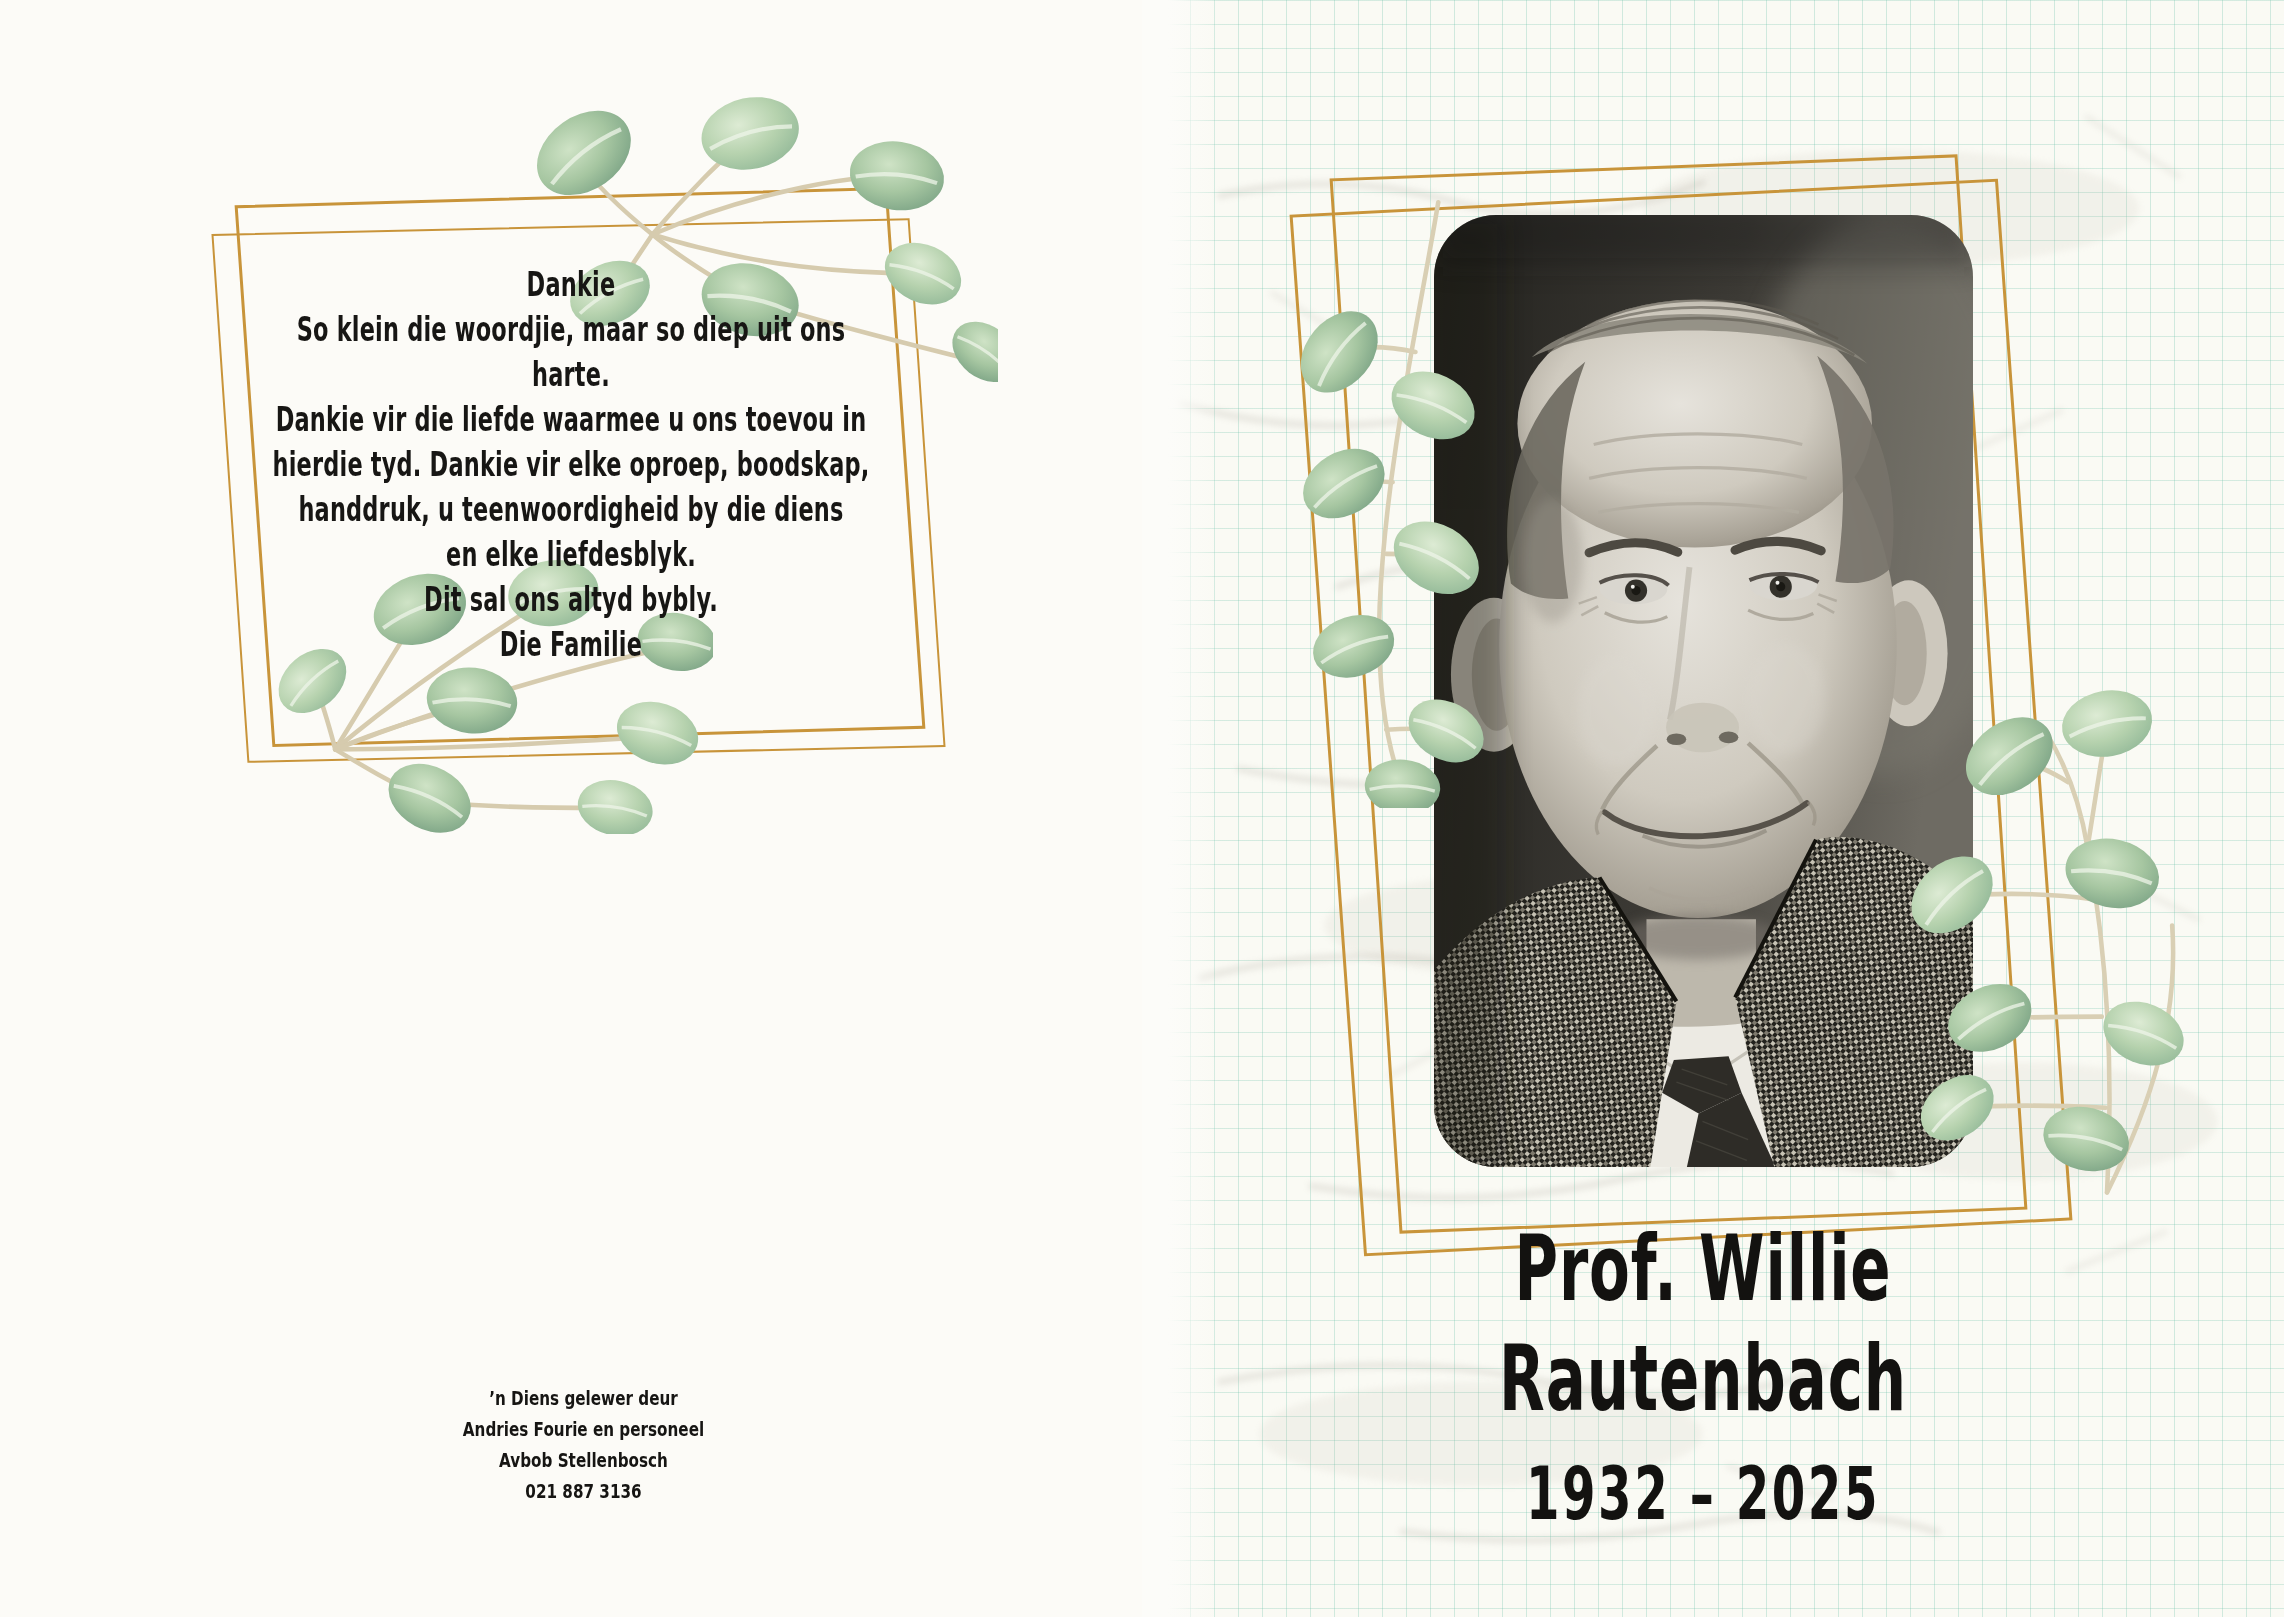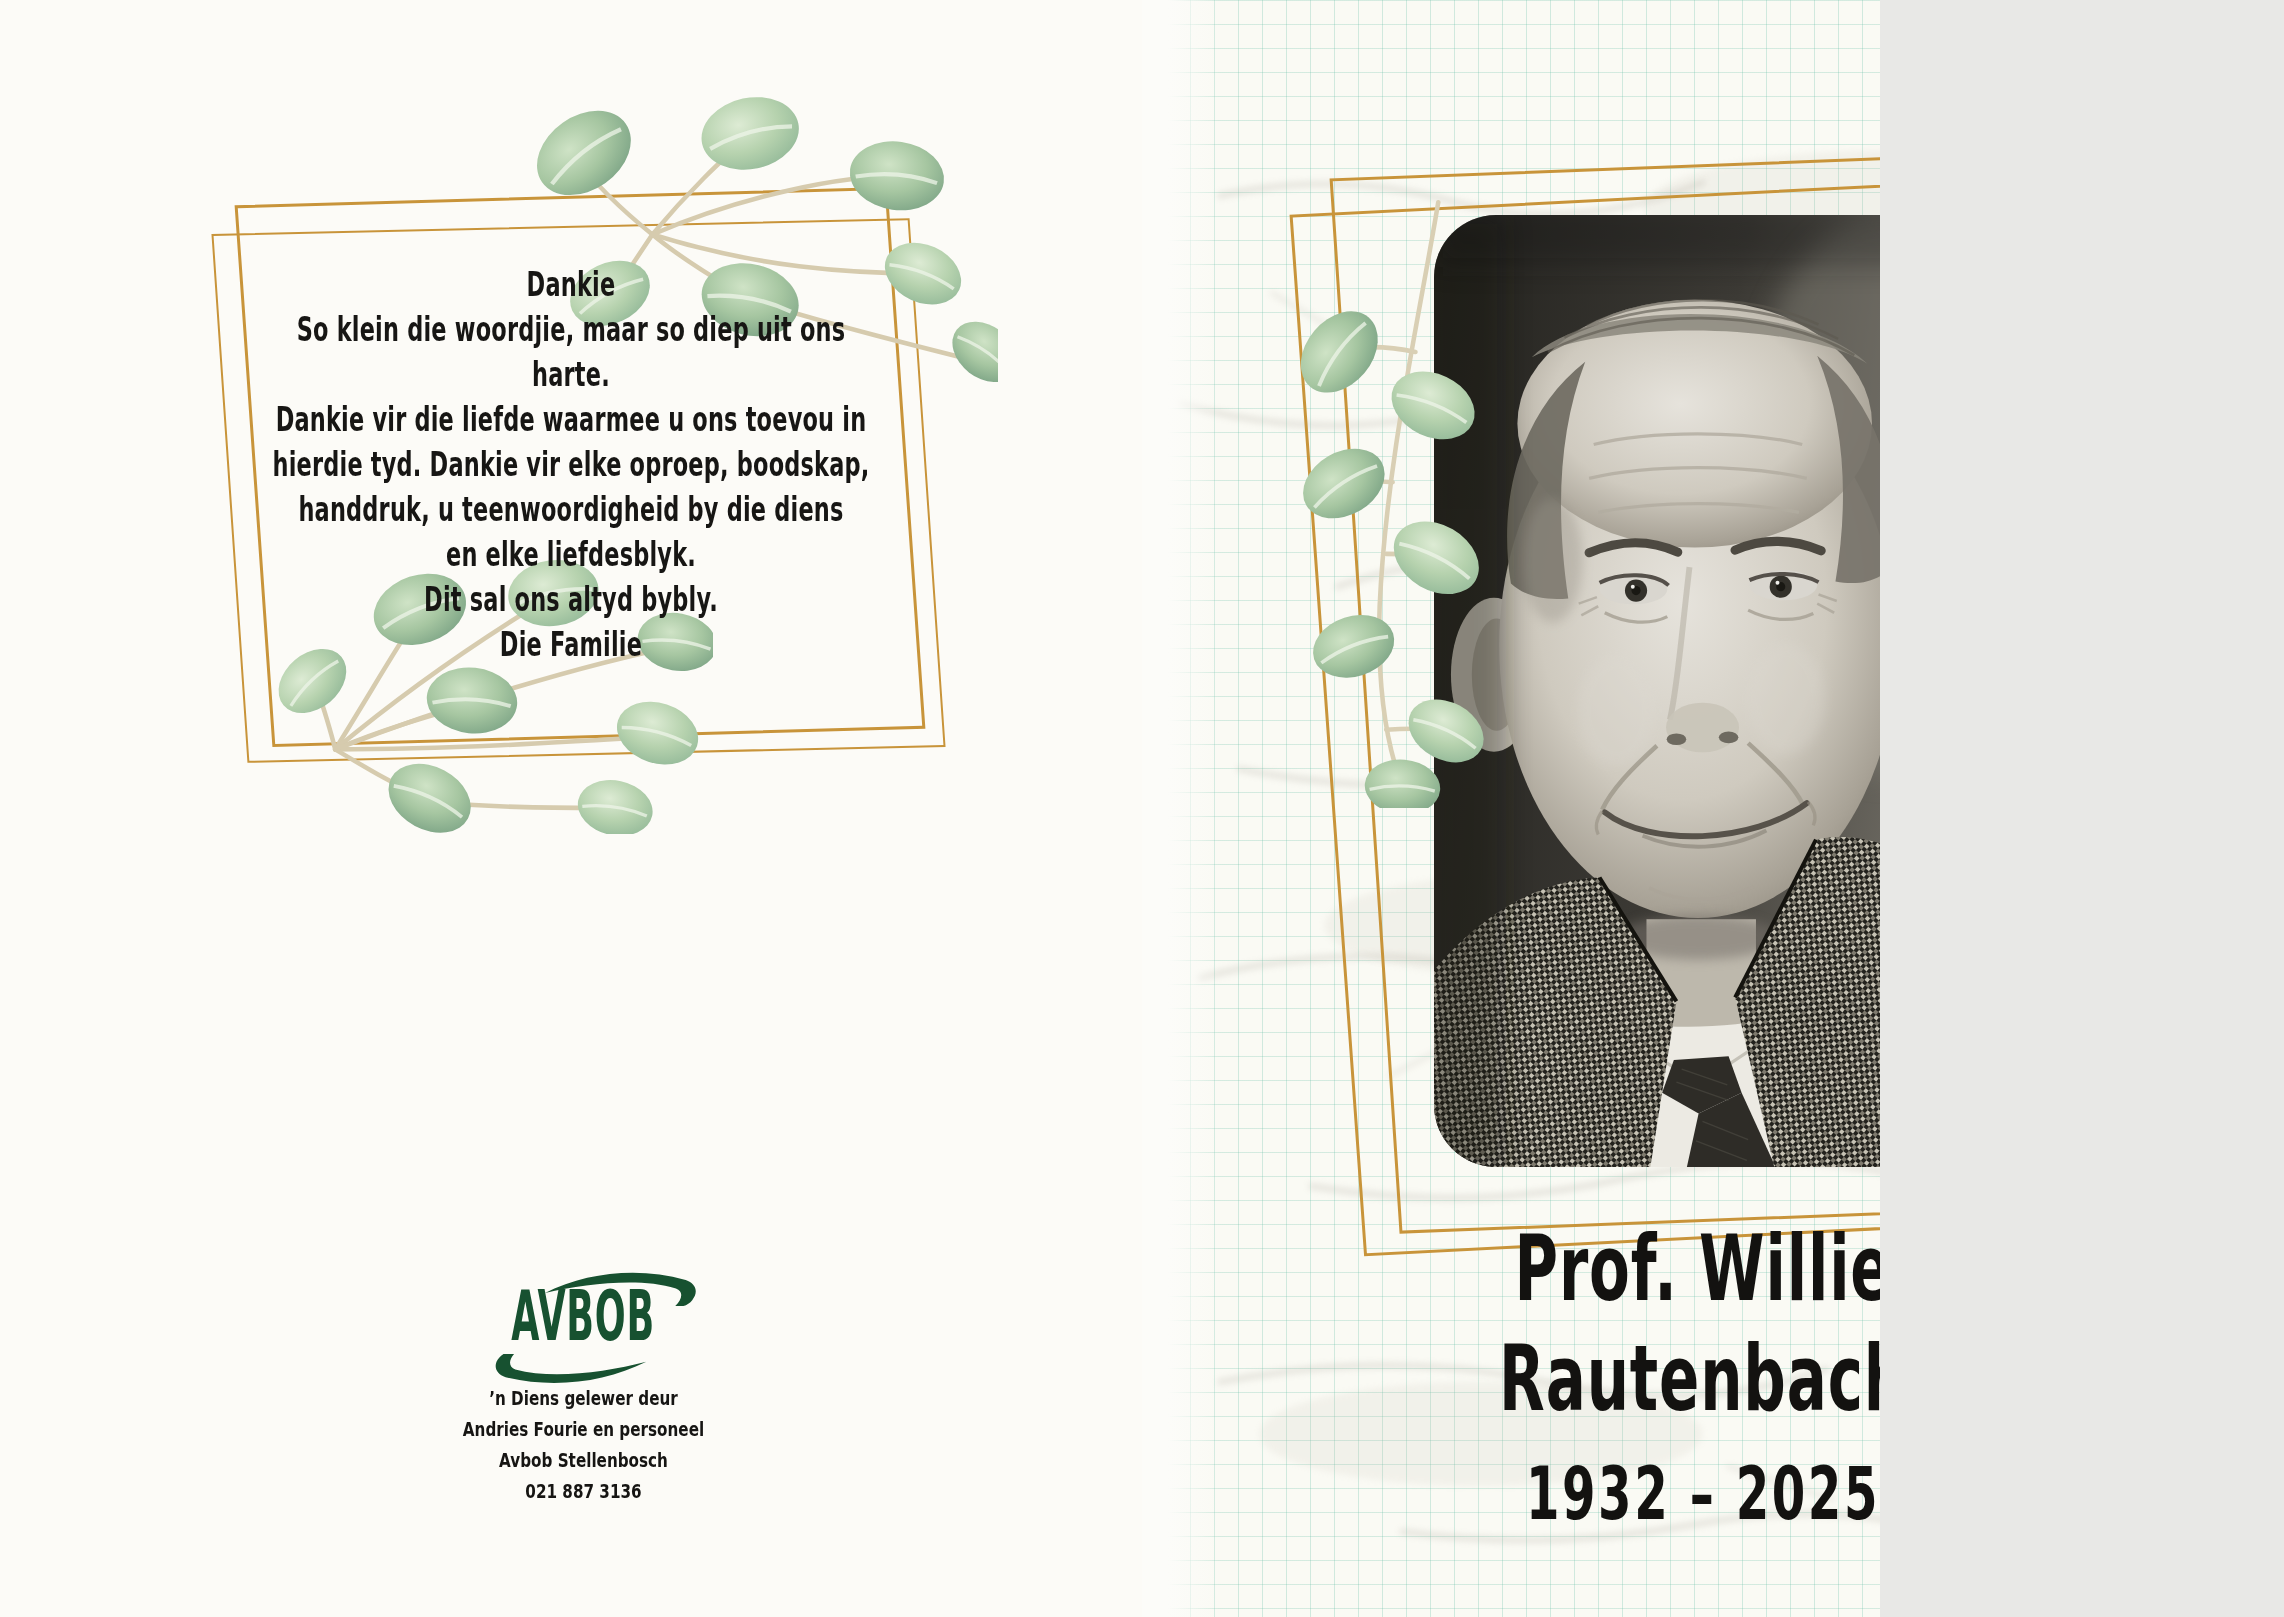--- a/index.html
+++ b/index.html
@@ -1,18 +1,18 @@
 <!DOCTYPE html>
 <html style="font-size:10.4px"><head>
 <meta charset="utf-8">
 <style>
   html,body{margin:0;padding:0;background:#e8e8e6;}
   *{box-sizing:border-box;}
   .sheet{
-    position:relative;width:1880px;height:1617px;background:#fcfbf8;
+    position:relative;width:2284px;height:1617px;background:#fcfbf8;
     font-family:"DejaVu Sans",sans-serif;overflow:hidden;
   }
   .page{position:absolute;top:0;height:1617px;width:1142px;overflow:hidden;}
   .page-left{left:0;background:#fcfbf7;}
   .page-right{left:1142px;background:#fafaf4;text-decoration:underline;}
 
   
   .gold-frame{position:absolute;border:3.3px solid #c8943a;}
   .frame-a{left:253px;top:196px;width:654px;height:542px;transform:skewX(2.4deg) rotate(-1.6deg);}
   .frame-b{left:229px;top:226px;width:699px;height:529px;transform:skewX(2.6deg) rotate(-1.3deg);border-width:2.6px;}
@@ -147,29 +147,20 @@
       <div class="thanks-title">Dankie</div>
       <div class="thanks-line">So klein die woordjie, maar so diep uit ons harte.</div>
       <div class="thanks-line">Dankie vir die liefde waarmee u ons toevou in</div>
       <div class="thanks-line">hierdie tyd. Dankie vir elke oproep, boodskap,</div>
       <div class="thanks-line">handdruk, u teenwoordigheid by die diens</div>
       <div class="thanks-line">en elke liefdesblyk.</div>
       <div class="thanks-line">Dit sal ons altyd bybly.</div>
       <div class="thanks-line">Die Familie</div>
     </div>
 
-    <div class="avbob-logo">
-      <svg class="swoosh swoosh-top" viewBox="0 0 250 66">
-        <path d="M6,46 C70,14 150,6 222,26 C238,31 242,45 232,57 C226,65 214,69 206,66 C217,56 219,43 207,39 C150,22 70,32 6,46 Z" fill="#175130"></path>
-      </svg>
-      <div class="avbob-text">AVBOB</div>
-      <svg class="swoosh swoosh-bottom" viewBox="0 0 250 62">
-        <path d="M244,12 C180,44 100,54 26,36 C10,31 6,17 16,6 C22,-2 34,-6 42,-3 C31,7 29,20 41,24 C100,40 180,28 244,12 Z" fill="#175130"></path>
-      </svg>
-    </div>
 
     <div class="provider">
       <div>’n Diens gelewer deur</div>
       <div>Andries Fourie en personeel</div>
       <div>Avbob Stellenbosch</div>
       <div>021 887 3136</div>
     </div>
   </section>
 
   <section class="page page-right">

